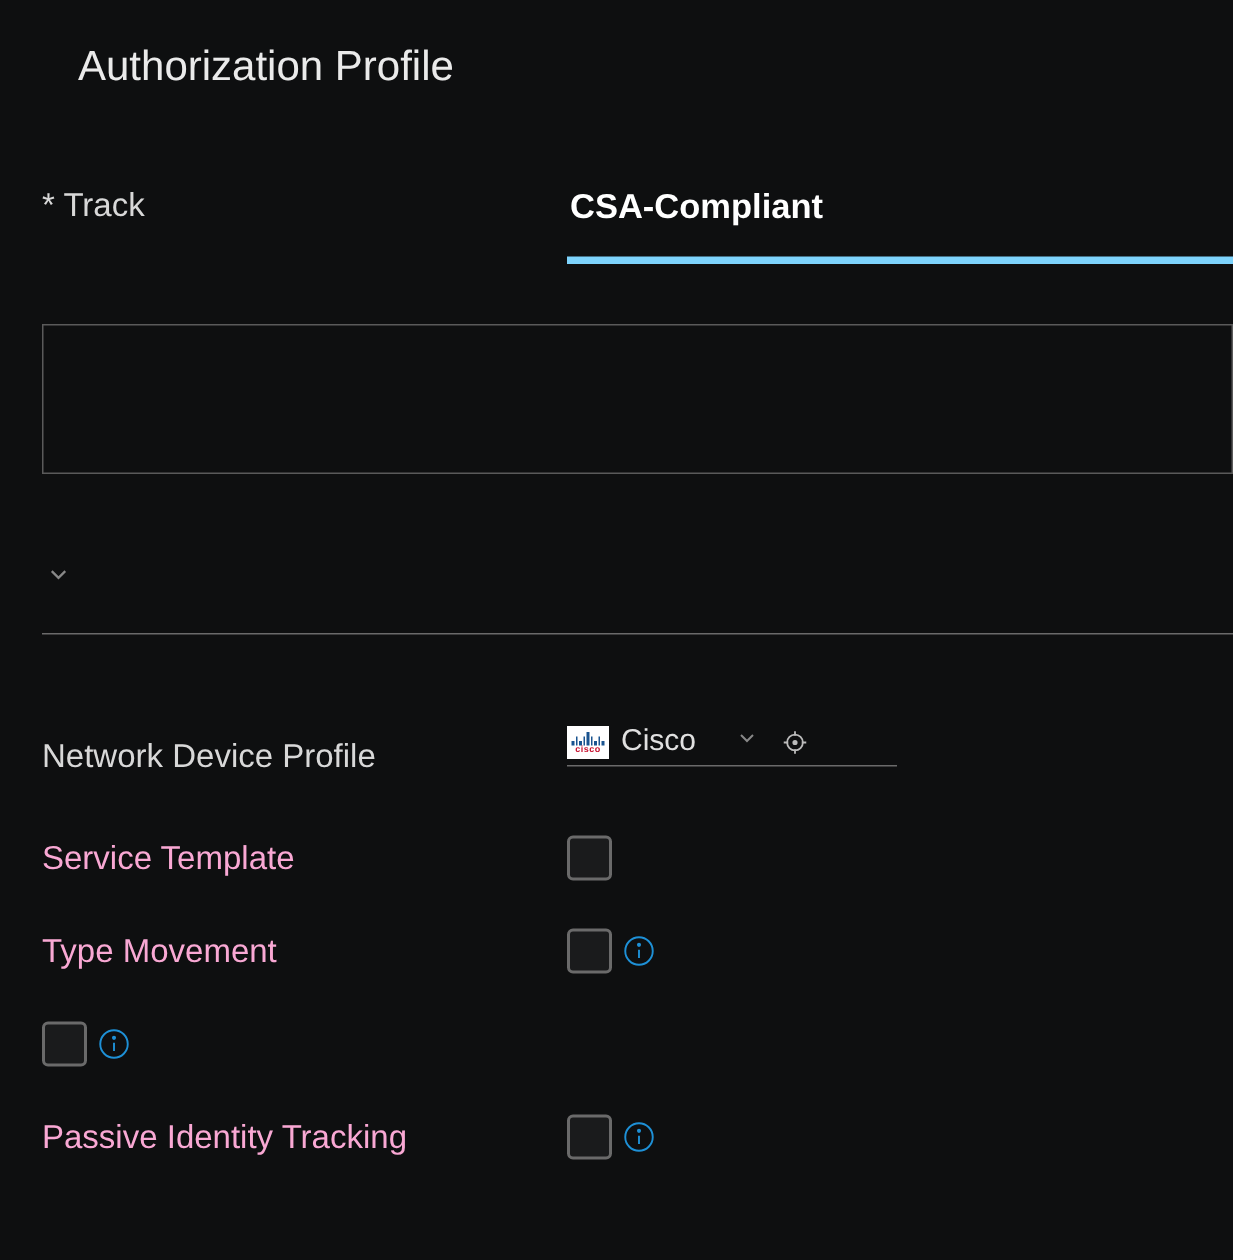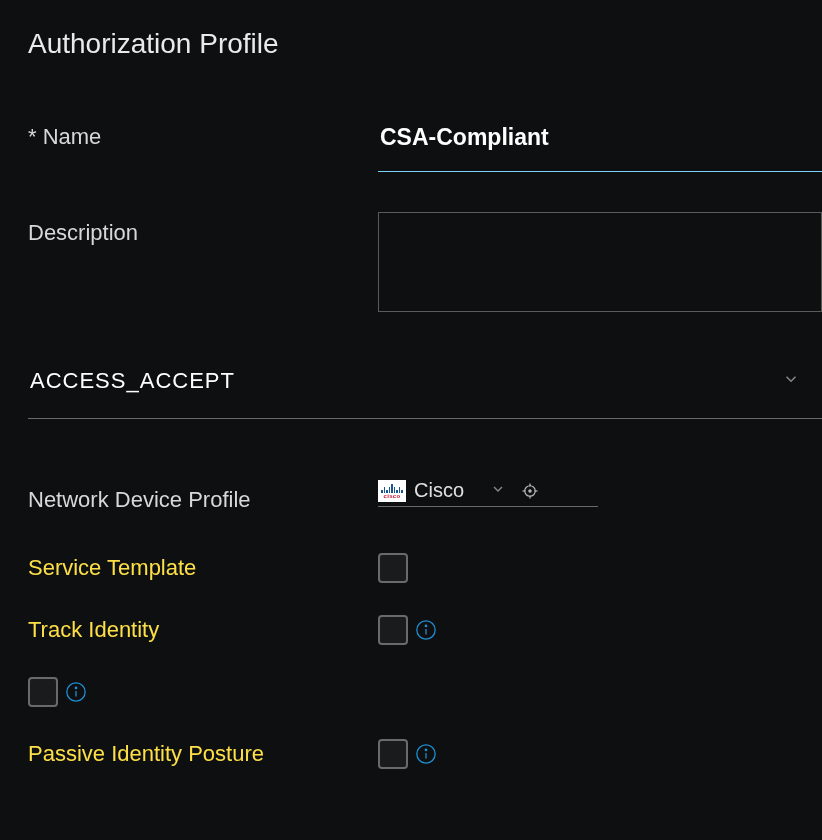--- a/index.html
+++ b/index.html
@@ -10,20 +10,21 @@
       width: 822px;
       height: 840px;
       padding: 28px 0 0 28px;
       overflow: hidden;
     }
     .page-title {
       font-size: 28px;
       font-weight: 400;
       color: #eaeaea;
       margin-bottom: 56px;
+      margin-left: 24px;
     }
     .form-row {
       display: flex;
       align-items: flex-start;
       margin-bottom: 40px;
     }
     .form-label {
       width: 350px;
       font-size: 22px;
       color: #d8d8d8;
@@ -31,21 +32,21 @@
       flex-shrink: 0;
     }
     .form-field {
       flex: 1;
       display: flex;
       align-items: center;
     }
     .text-input {
       background: transparent;
       border: none;
-      border-bottom: 1px solid #7dd3fc;
+      border-bottom: 5px solid #7dd3fc;
       color: #ffffff;
       font-size: 23px;
       font-weight: 600;
       padding: 8px 2px 20px 2px;
       width: 100%;
       outline: none;
     }
     .textarea-input {
       background: transparent;
       border: 1px solid #5a5a5a;
@@ -134,21 +135,21 @@
       color: #bbb;
     }
     .checkbox-row {
       display: flex;
       align-items: center;
       margin-bottom: 32px;
     }
     .checkbox-label {
       width: 350px;
       font-size: 22px;
-      color: #fde047;
+      color: #f9a8d4;
       flex-shrink: 0;
     }
     .checkbox-box {
       width: 30px;
       height: 30px;
       border: 2px solid #6a6a6a;
       border-radius: 4px;
       background: #1a1b1c;
       cursor: pointer;
       flex-shrink: 0;
@@ -166,37 +167,35 @@
     .row-name { margin-bottom: 40px; }
     .row-access { margin-bottom: 60px; }
     .row-device { }
   </style>
 </head>
 <body>
 
 <h1 class="page-title">Authorization Profile</h1>
 
 <div class="form-row row-name">
-  <div class="form-label">* Name</div>
+  <div class="form-label">* Track</div>
   <div class="form-field">
     <input type="text" class="text-input" value="CSA-Compliant" style="">
   </div>
 </div>
 
 <div class="form-row row-desc">
-  <div class="form-label">Description</div>
   <div class="form-field">
     <textarea class="textarea-input" style=""></textarea>
   </div>
 </div>
 
 <div class="form-row row-access">
   <div class="form-field">
     <div class="select-input">
-      <span class="select-value">ACCESS_ACCEPT</span>
       <span class="chevron">
         <svg width="18" height="18" viewBox="0 0 24 24" fill="none" stroke="currentColor" stroke-width="2">
             <polyline points="6 9 12 15 18 9"></polyline>
           </svg>
       </span>
     </div>
   </div>
 </div>
 
 <div class="form-row row-device">
@@ -236,21 +235,21 @@
     </div>
   </div>
 </div>
 
 <div class="checkbox-row">
   <div class="checkbox-label">Service Template</div>
   <div class="checkbox-box"></div>
 </div>
 
 <div class="checkbox-row">
-  <div class="checkbox-label">Track Identity</div>
+  <div class="checkbox-label">Type Movement</div>
   <div class="checkbox-box"></div>
   <span class="info-icon">
     <svg width="22" height="22" viewBox="0 0 24 24" fill="none" stroke="#1e90d6" stroke-width="1.4">
       <circle cx="12" cy="12" r="10"></circle>
       <line x1="12" y1="11" x2="12" y2="17"></line>
       <circle cx="12" cy="7.5" r="0.8" fill="#1e90d6"></circle>
     </svg>
   </span>
 </div>
 
@@ -259,21 +258,21 @@
   <span class="info-icon">
     <svg width="22" height="22" viewBox="0 0 24 24" fill="none" stroke="#1e90d6" stroke-width="1.4">
       <circle cx="12" cy="12" r="10"></circle>
       <line x1="12" y1="11" x2="12" y2="17"></line>
       <circle cx="12" cy="7.5" r="0.8" fill="#1e90d6"></circle>
     </svg>
   </span>
 </div>
 
 <div class="checkbox-row">
-  <div class="checkbox-label">Passive Identity Posture</div>
+  <div class="checkbox-label">Passive Identity Tracking</div>
   <div class="checkbox-box"></div>
   <span class="info-icon">
     <svg width="22" height="22" viewBox="0 0 24 24" fill="none" stroke="#1e90d6" stroke-width="1.4">
       <circle cx="12" cy="12" r="10"></circle>
       <line x1="12" y1="11" x2="12" y2="17"></line>
       <circle cx="12" cy="7.5" r="0.8" fill="#1e90d6"></circle>
     </svg>
   </span>
 </div>
 

